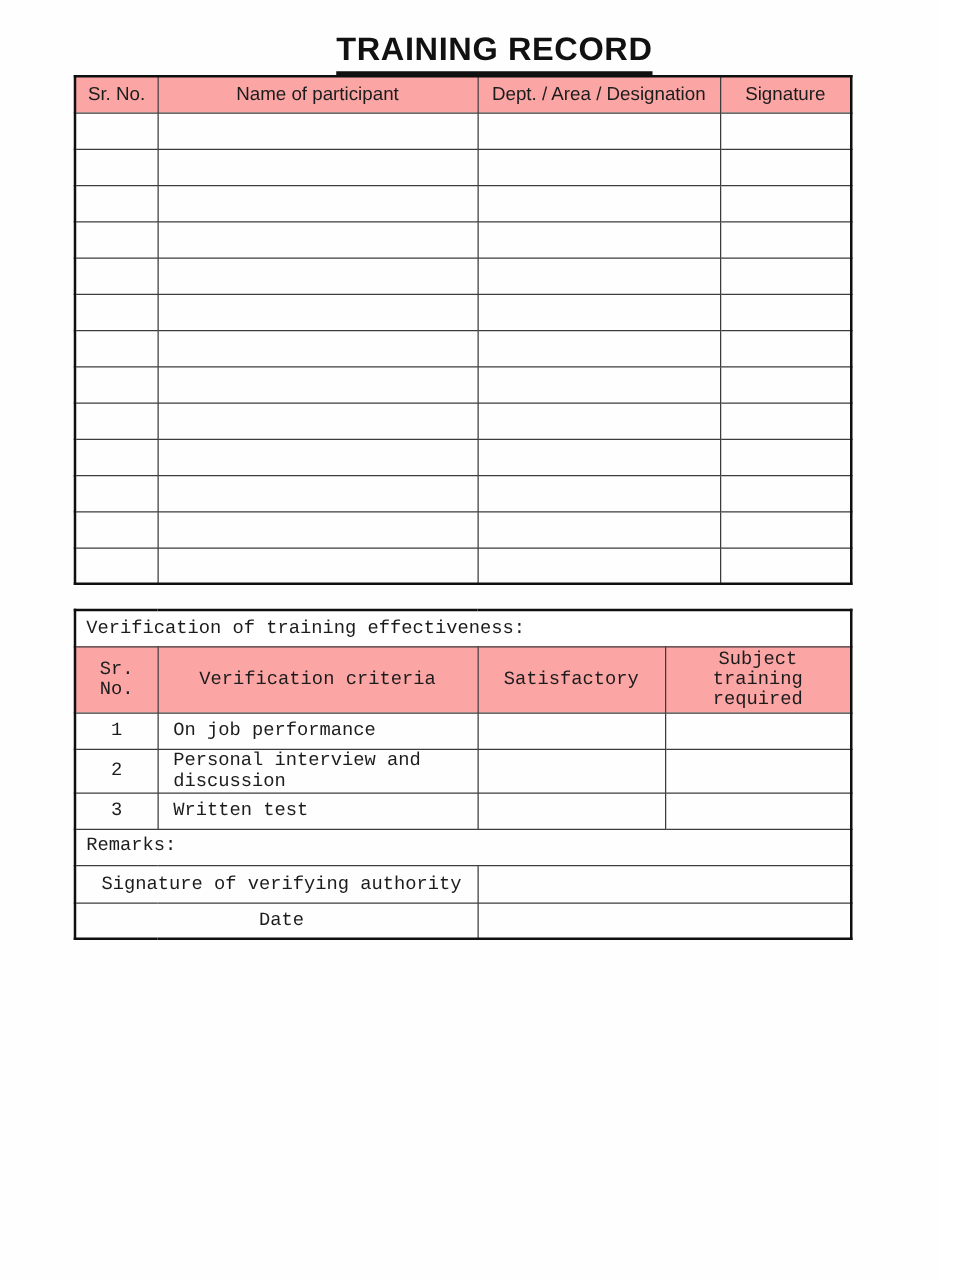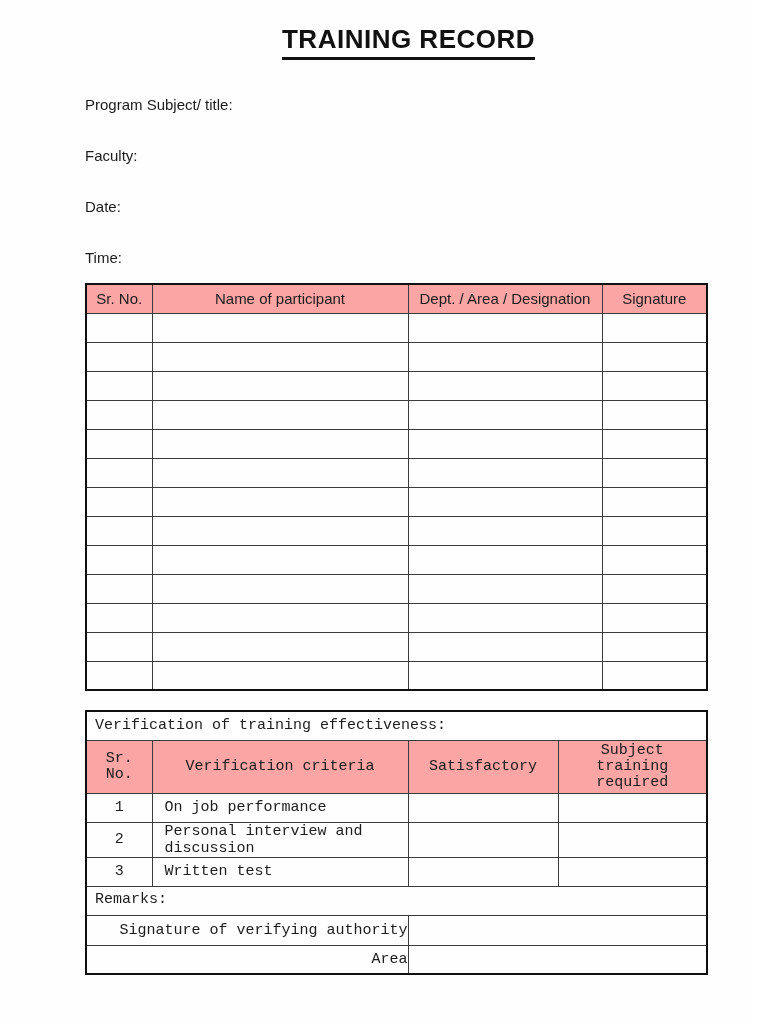--- a/index.html
+++ b/index.html
@@ -7,21 +7,21 @@
   body {
     width: 768px;
     height: 1024px;
     font-family: "Liberation Sans", "DejaVu Sans", sans-serif;
     color: #1c1c1c;
     overflow: hidden;
   }
   .page {
     width: 752px;
     height: 1024px;
-    padding: 24px 62px 0 85px;
+    padding: 24px 62px 0 59px;
     background: #fefefe;
   }
   .doc-title-wrap {
     text-align: center;
     padding-left: 42px; 
   }
   .doc-title {
     display: inline-block;
     font-size: 26px;
     font-weight: bold;
@@ -73,42 +73,36 @@
   .verification-table td { height: 29px; }
   .num-cell { text-align: center; }
   .text-cell { text-align: left; padding-left: 12px; }
   .remarks-cell {
     height: 88px;
     vertical-align: top;
     text-align: left;
     padding: 4px 0 0 8px;
   }
   .label-cell {
-    text-align: right;
+    text-align: center;
     padding-left: 8px;
     margin-left: 31px;
   }
   .sig-row td { height: 30px; }
   .date-row td { height: 29px; }
 </style>
 </head>
 <body>
 
 <div class="page">
 
   <div class="doc-title-wrap">
     <h1 class="doc-title">TRAINING RECORD</h1>
   </div>
 
-  <div class="fields">
-    <div class="field-label">Program Subject/ title:</div>
-    <div class="field-label">Faculty:</div>
-    <div class="field-label">Date:</div>
-    <div class="field-label">Time:</div>
-  </div>
 
   <table class="participants-table">
     <colgroup>
       <col style="width:66px">
         <col style="width:256px">
         <col style="width:194px">
         <col style="width:105px">
     </colgroup>
     <thead>
       <tr>
@@ -236,19 +230,19 @@
         <td></td>
       </tr>
       <tr>
         <td class="remarks-cell" colspan="4">Remarks:</td>
       </tr>
       <tr class="sig-row">
         <td class="label-cell" colspan="2">Signature of verifying authority</td>
         <td colspan="2"></td>
       </tr>
       <tr class="date-row">
-        <td class="label-cell" colspan="2">Area</td>
+        <td class="label-cell" colspan="2">Date</td>
         <td colspan="2"></td>
       </tr>
     </tbody>
   </table>
 
 </div>
 
 </body></html>

